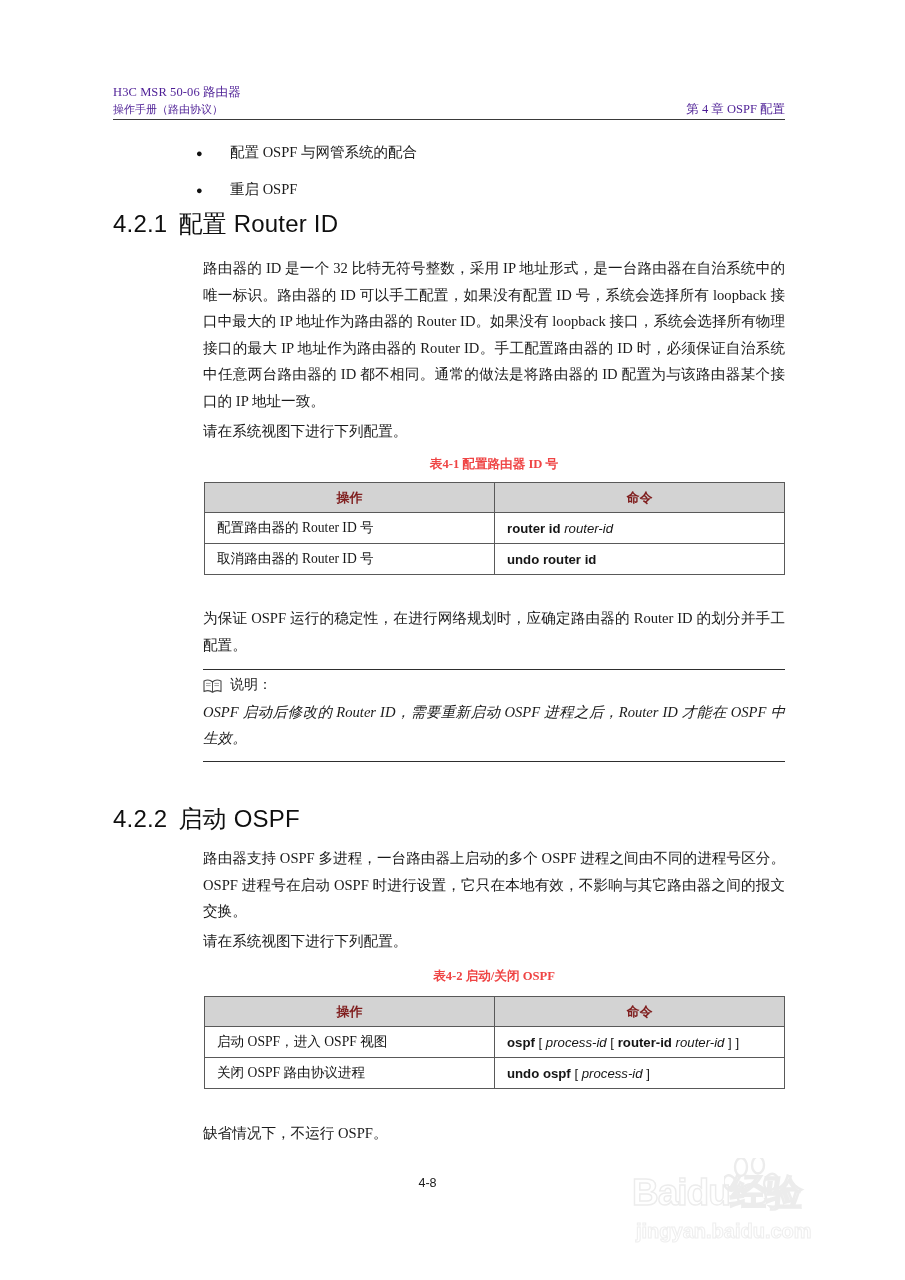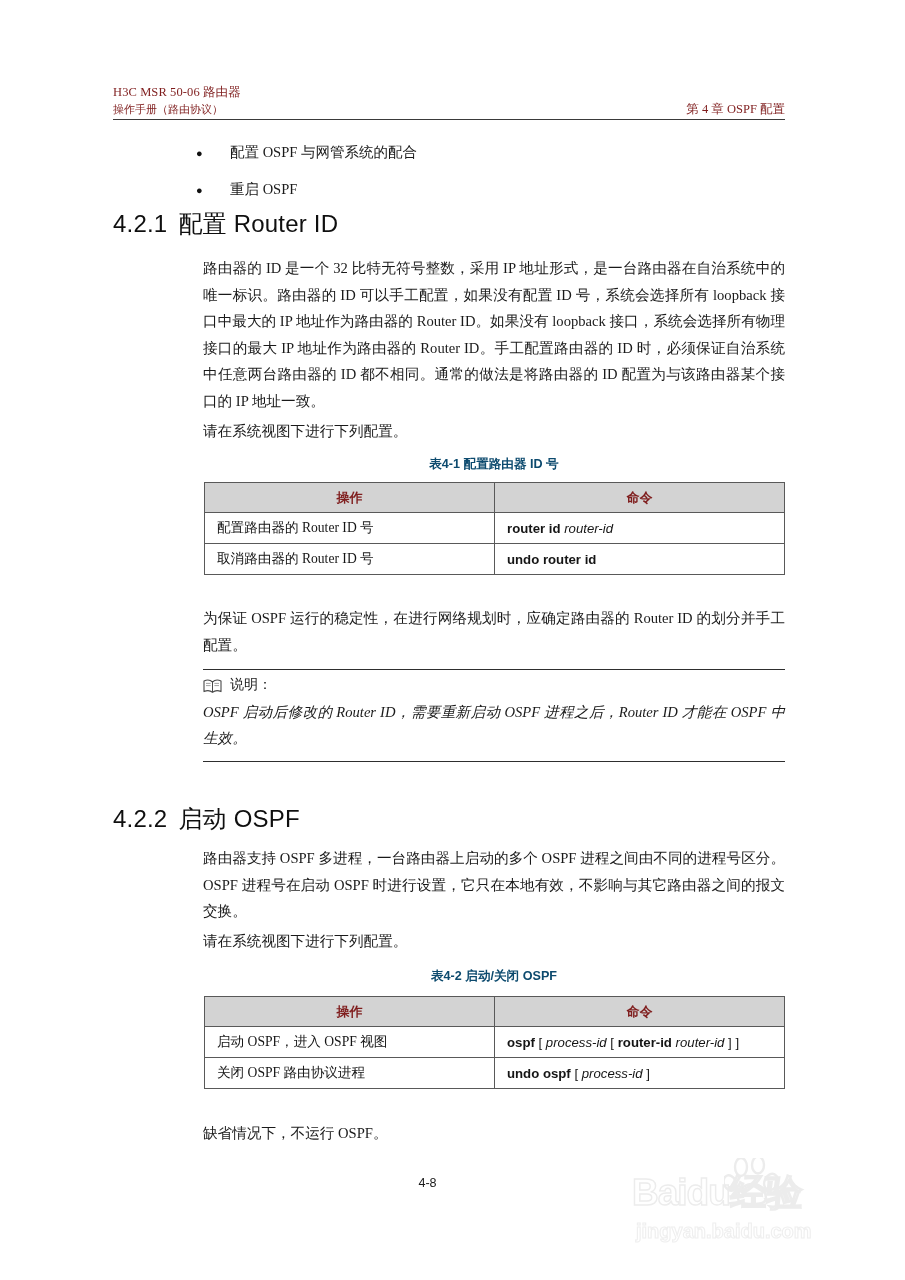--- a/index.html
+++ b/index.html
@@ -29,21 +29,21 @@
     left: 113px;
     top: 84px;
     width: 672px;
   }
   .hdr-row {
     display: flex;
     justify-content: space-between;
     align-items: flex-end;
     font-size: 12.5px;
     line-height: 17px;
-    color: #7f1d1d;
+    color: #4c1d95;
   }
   .hdr-left-line1 {
     font-size: 12.5px;
     line-height: 17px;
     letter-spacing: .1px;
   }
   .hdr-left-line2 {
     font-size: 11px;
     line-height: 17px;
   }
@@ -107,25 +107,25 @@
     text-justify: inter-ideograph;
     color: #1a1a1a;
   }
 
   
   .tbl-caption {
     position: absolute;
     width: 582px;
     left: 203px;
     text-align: center;
-    font-family: Liberation Sans, sans-serif;
+    font-family: Liberation Serif, serif;
     font-size: 12.6px;
     font-weight: bold;
     line-height: 17px;
-    color: #0c4a6e;
+    color: #ef4444;
   }
 
   
   .cfg-table {
     position: absolute;
     left: 204px;
     width: 580px;
     border-collapse: collapse;
     table-layout: fixed;
     background: #fff;

